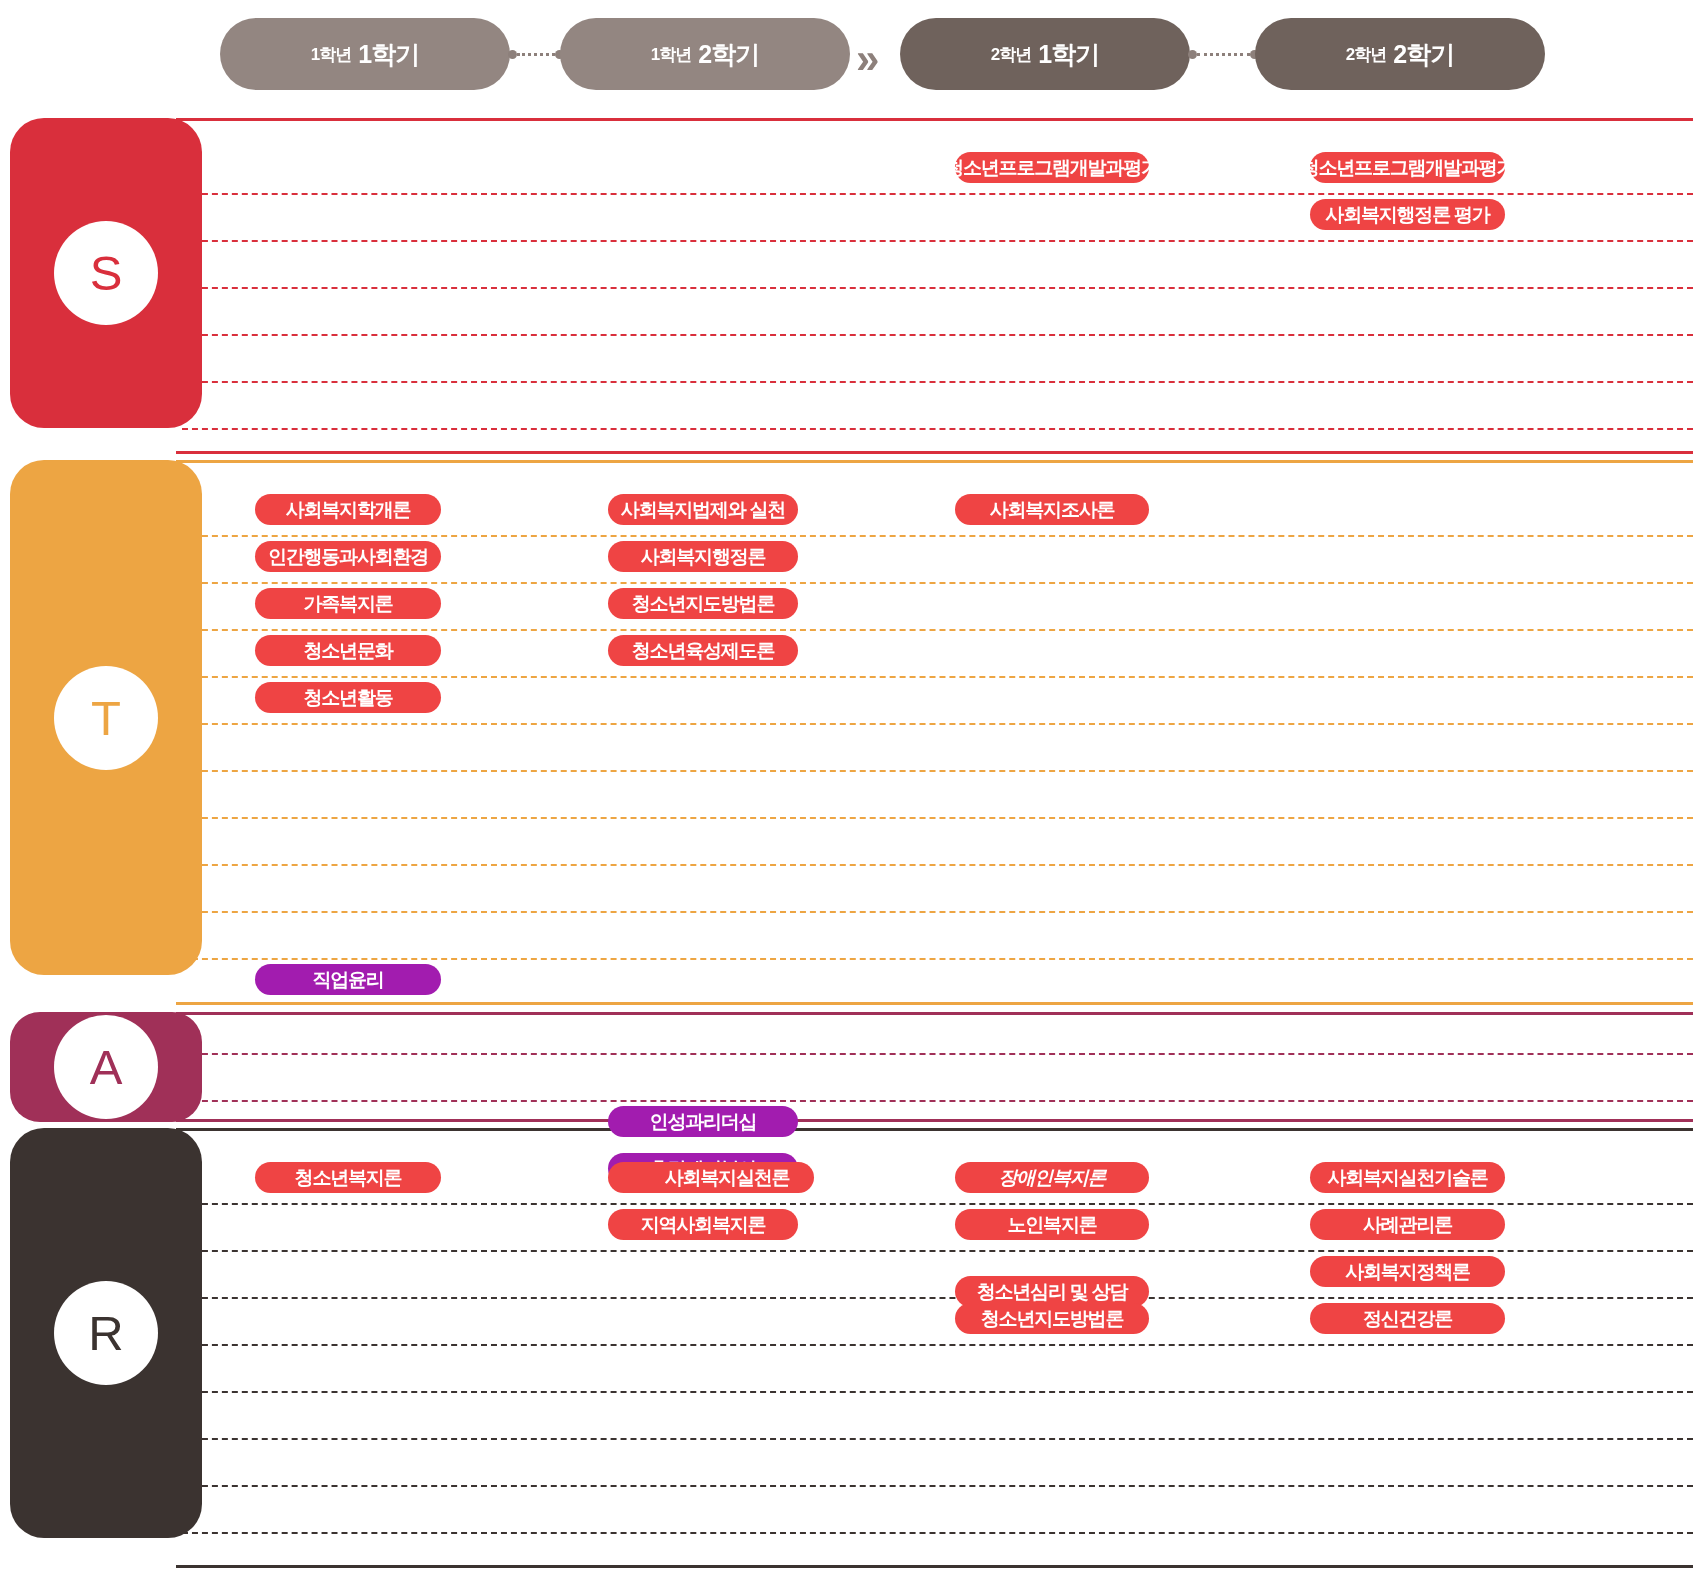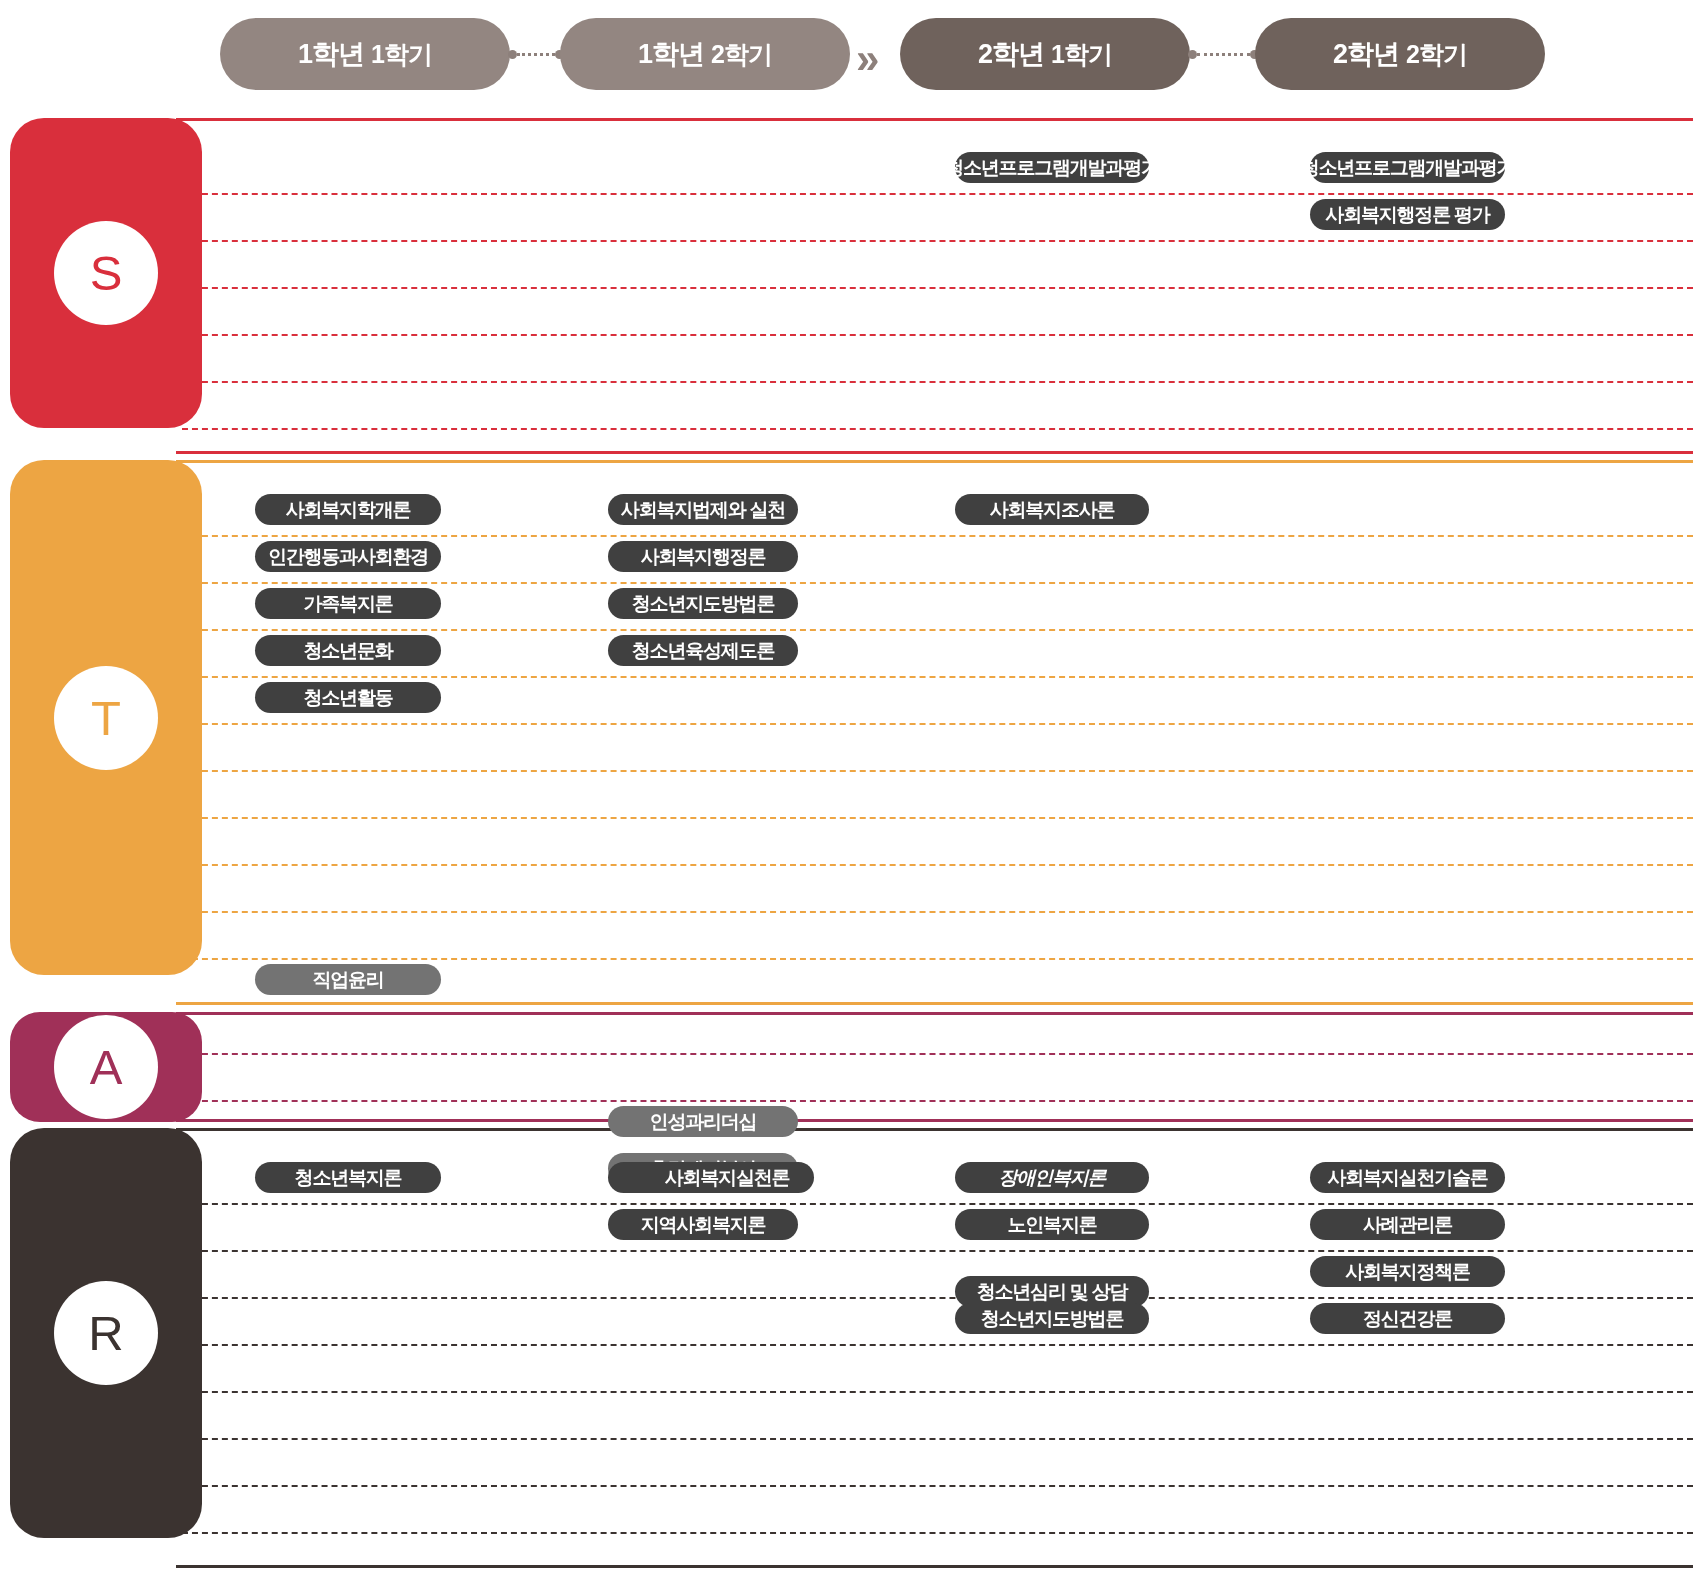--- a/index.html
+++ b/index.html
@@ -22,21 +22,21 @@
     position: absolute;
     top: 0;
     height: 72px;
     border-radius: 36px;
     display: flex;
     align-items: center;
     justify-content: center;
     color: #ffffff;
     white-space: nowrap;
   }
-  .sem-pill .y { font-size: 27px; font-weight: bold; letter-spacing: -1px; }
+  .sem-pill .y { font-size: 17px; font-weight: bold; letter-spacing: -1px; }
   .sem-pill .t { font-size: 25px; font-weight: bold; letter-spacing: -1px; margin-left: 7px; }
 
   .pill-a { left: 220px;  width: 290px; background: #938681; }
   .pill-b { left: 560px;  width: 290px; background: #938681; }
   .pill-c { left: 900px;  width: 290px; background: #6F625C; }
   .pill-d { left: 1255px; width: 290px; background: #6F625C; }
 
   .dotconn {
     position: absolute;
     top: 34px;
@@ -112,22 +112,22 @@
     display: flex;
     align-items: center;
     justify-content: center;
     color: #ffffff;
     font-size: 19px;
     font-weight: bold;
     letter-spacing: -1.2px;
     white-space: nowrap;
     z-index: 4;
   }
-  .cpill.major { background: #404040; }
-  .cpill.elective { background: #737373; }
+  .cpill.major { background: #ef4444; }
+  .cpill.elective { background: #a21caf; }
 
   
 </style>
 </head>
 <body>
 
 <div class="page">
 
   <div class="header">
     <div class="sem-pill pill-a">

